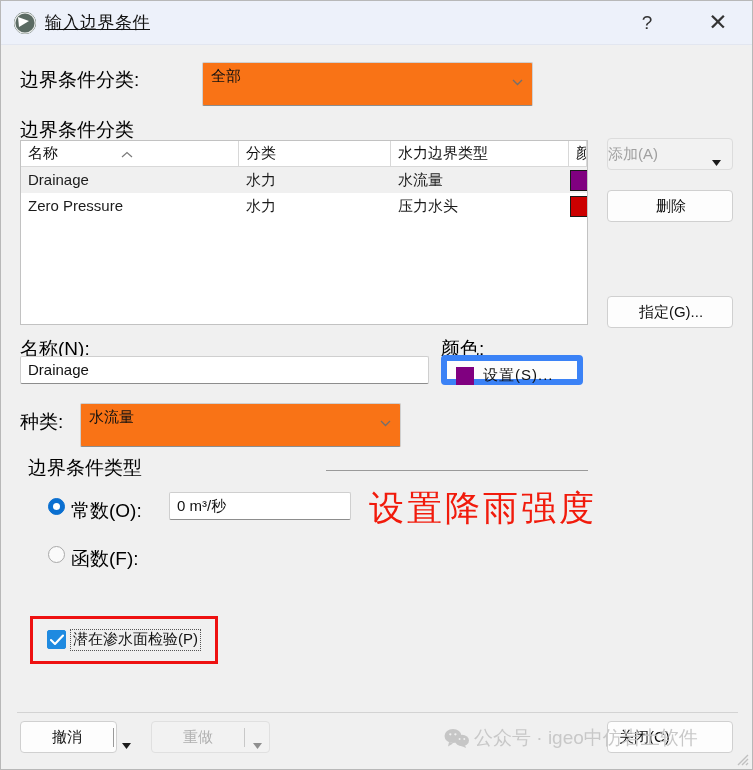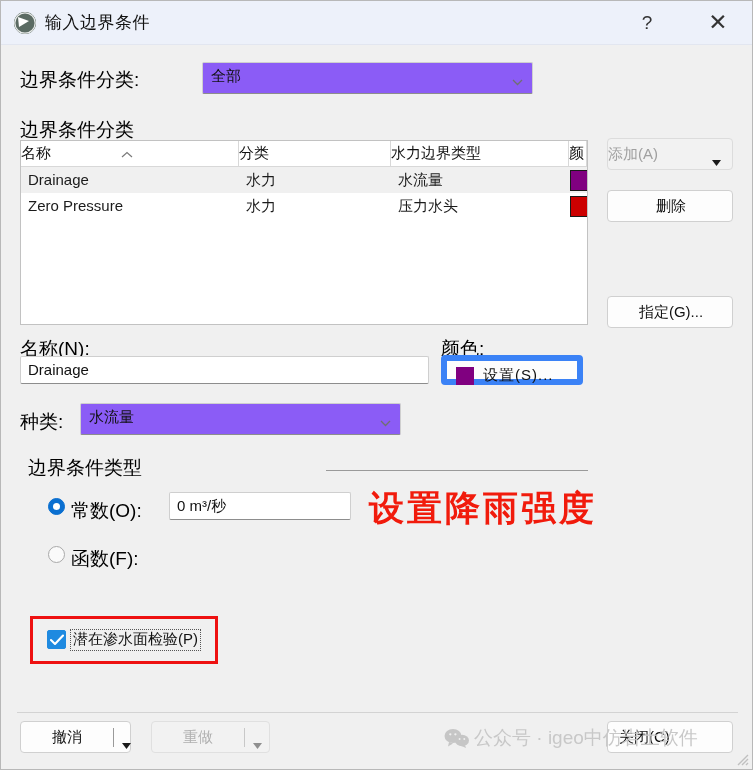--- a/index.html
+++ b/index.html
@@ -43,20 +43,21 @@
     overflow: hidden;
     background: #5c6b63;
   }
   #app-icon svg { display: block; }
   #title-text {
     position: absolute;
     left: 44px; top: 10px;
     font-size: 17px;
     color: #111;
     letter-spacing: .5px;
+    text-decoration: underline;
   }
   .title-btn {
     position: absolute;
     top: 6px;
     width: 34px; height: 32px;
     text-align: center;
     color: #333;
     cursor: default;
   }
   #help-btn { left: 629px; font-size: 19px; line-height: 32px; }
@@ -65,25 +66,25 @@
   
   .lbl {
     position: absolute;
     font-size: 19px;
     color: #000;
     white-space: nowrap;
   }
 
   .combo {
     position: absolute;
-    background: #8b5cf6;
+    background: #f97316;
     border: 1px solid #cfcfcf;
     border-bottom-color: #8d8d8d;
     box-sizing: border-box;
-    height: 32px;
+    height: 44px;
     border-radius: 2px;
   }
   .combo .val {
     position: absolute;
     left: 8px; top: 4px;
     font-size: 15px;
     color: #111;
     white-space: nowrap;
   }
   .combo .chev {
@@ -142,20 +143,21 @@
     background: #fff;
     border-bottom: 1px solid #d8d8d8;
   }
   #list-head .th {
     position: absolute;
     top: 0;
     height: 25px;
     line-height: 24px;
     font-size: 15px;
     color: #111;
+    padding-left: 7px;
     box-sizing: border-box;
     border-right: 1px solid #d8d8d8;
     white-space: nowrap;
     overflow: hidden;
   }
   #sort-caret {
     position: absolute;
     top: 3px; left: 100px;
     width: 12px; height: 7px;
   }
@@ -274,21 +276,20 @@
 
   
   #annot-text {
     position: absolute;
     left: 368px; top: 484px;
     font-size: 35px;
     color: #f11b0c;
     letter-spacing: 3px;
     font-family: "DejaVu Serif", "Liberation Serif", serif;
     white-space: nowrap;
-    font-weight: bold;
   }
 
   
   #footer-rule {
     position: absolute;
     left: 16px; top: 711px;
     width: 721px; height: 1px;
     background: #d3d3d3;
   }
   .split-btn {
@@ -453,21 +454,21 @@
   <div id="chk-annotation"></div>
   <div id="chk-box">
     <svg width="14" height="12" viewBox="0 0 14 12">
       <path d="M1 6 L5 10 L13 1.5" fill="none" stroke="#ffffff" stroke-width="2.1" stroke-linecap="round" stroke-linejoin="round"></path>
     </svg>
   </div>
   <div id="chk-label">潜在渗水面检验(P)</div>
 
   <div id="footer-rule"></div>
 
-  <div class="split-btn" style="left:19px; top:720px; width:111px;">
+  <div class="split-btn" style="left:19px; top:720px; width:97px;">
     <span class="sb-label" style="width:92px;">撤消</span>
     <span class="sb-div" style="left:92px;"></span>
     <span class="sb-chev" style="left:101px;">
       <svg width="9" height="6" viewBox="0 0 9 6">
           <path d="M0 0 L9 0 L4.5 6 Z" fill="#1b1b1b"></path>
         </svg>
     </span>
   </div>
 
   <div class="split-btn disabled" style="left:150px; top:720px; width:119px;">

